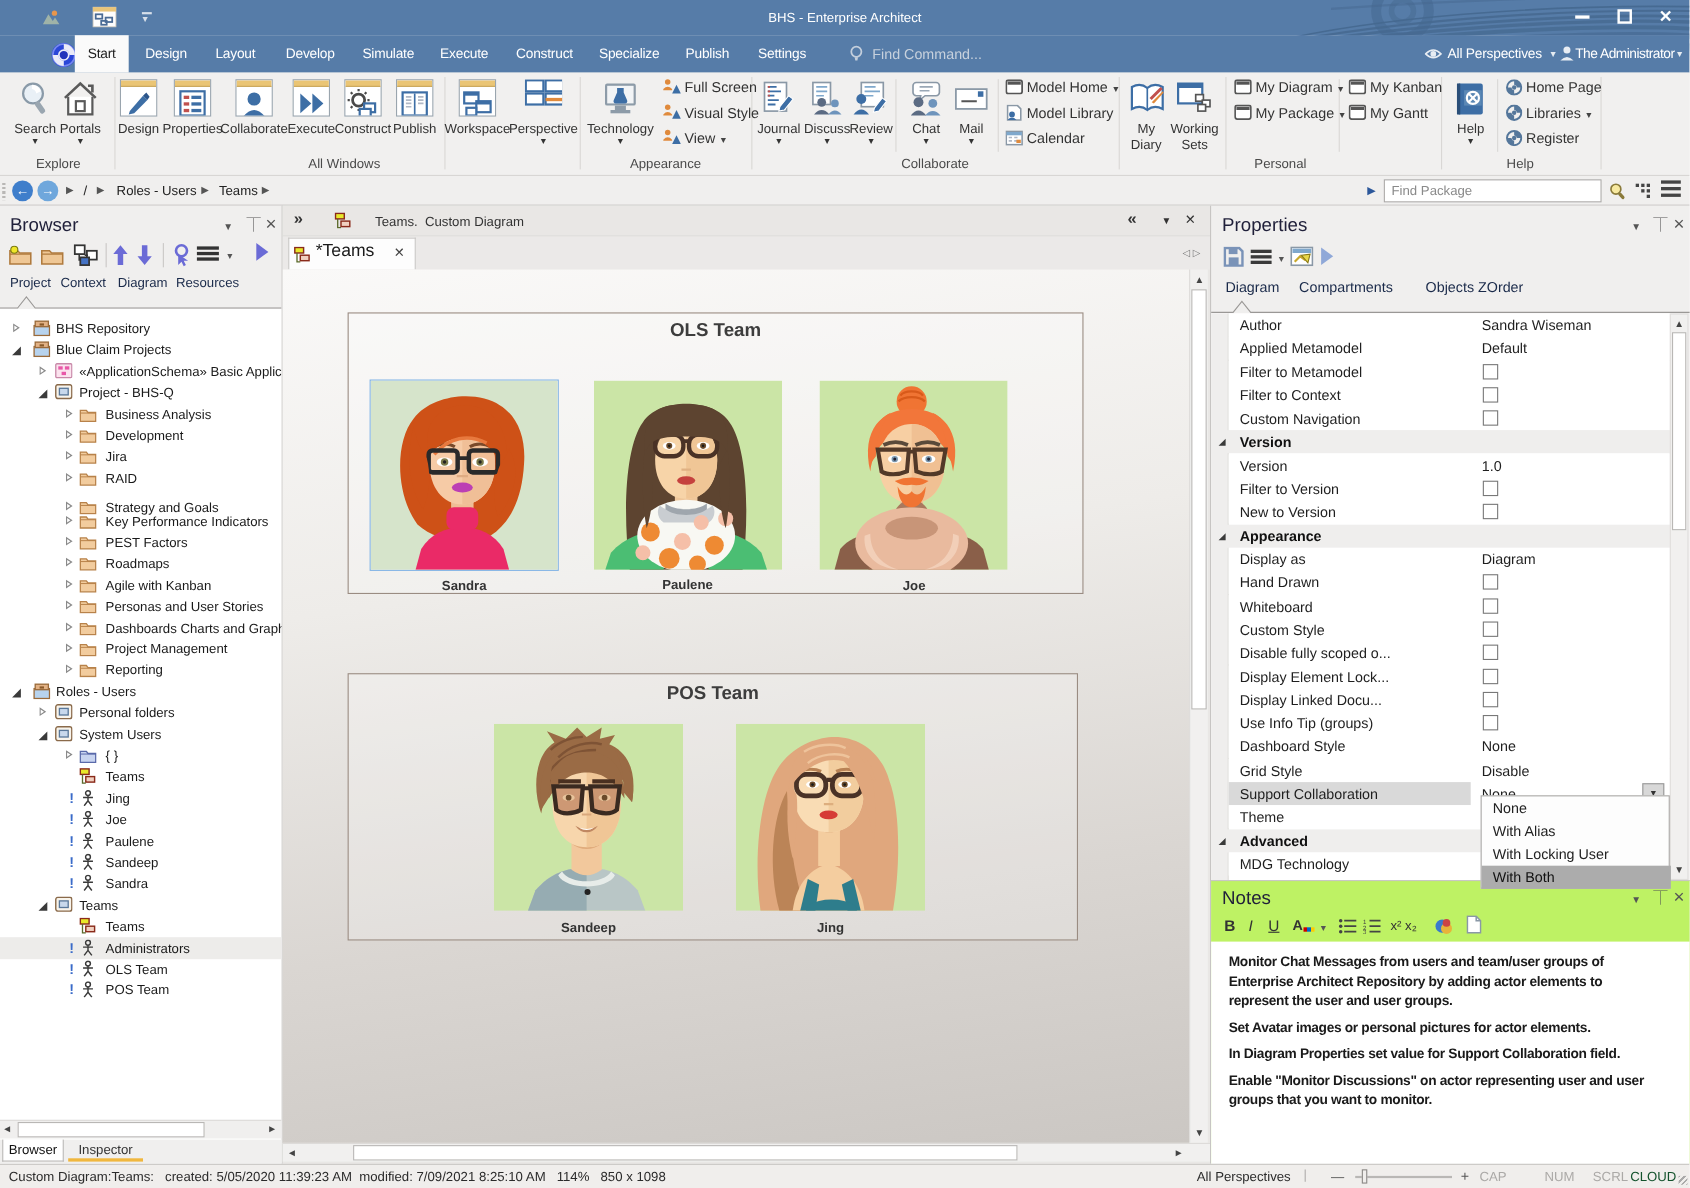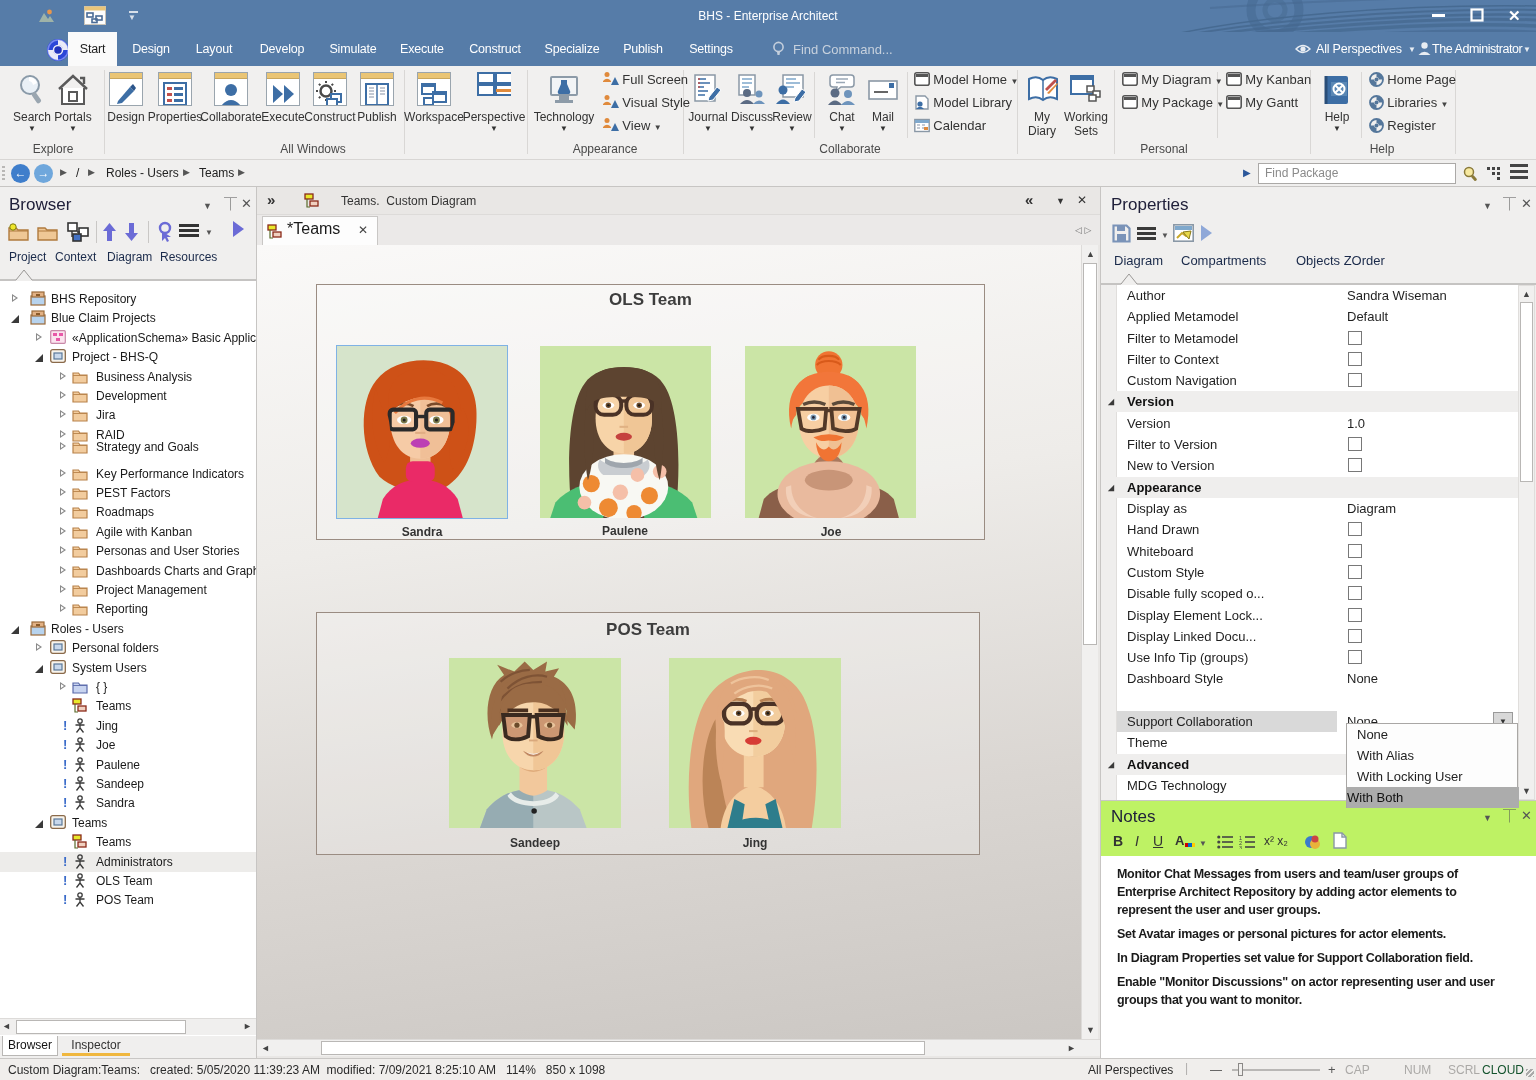--- a/index.html
+++ b/index.html
@@ -531,21 +531,21 @@
           </svg>
           <span class="abs" style="left:96px">Jira</span>
         </div>
       <div class="trow" style="top:144px;">
           <span class="tri-c" style="left:60px"></span>
           <svg class="abs" style="left:72px;top:2px" width="16" height="15" viewBox="0 0 16 15">
             <use href="#i-folder"></use>
           </svg>
           <span class="abs" style="left:96px">RAID</span>
         </div>
-      <div class="trow" style="top:156px;">
+      <div class="trow" style="top:170px;">
           <span class="tri-c" style="left:60px"></span>
           <svg class="abs" style="left:72px;top:2px" width="16" height="15" viewBox="0 0 16 15">
             <use href="#i-folder"></use>
           </svg>
           <span class="abs" style="left:96px">Strategy and Goals</span>
         </div>
       <div class="trow" style="top:183px;">
           <span class="tri-c" style="left:60px"></span>
           <svg class="abs" style="left:72px;top:2px" width="16" height="15" viewBox="0 0 16 15">
             <use href="#i-folder"></use>
@@ -1019,20 +1019,24 @@
         <span class="cbx"></span>
       </div>
       <div class="prow" style="top:460px">
         <span class="lbl">Use Info Tip (groups)</span>
         <span class="cbx"></span>
       </div>
       <div class="prow" style="top:481px">
         <span class="lbl">Dashboard Style</span>
         <span class="val">None</span>
       </div>
+      <div class="prow" style="top:503px">
+        <span class="lbl">Grid Style</span>
+        <span class="val">Disable</span>
+      </div>
       <div class="prow" style="top:524px">
         <span class="lbl" style="left:0;width:220px;background:#D9D9D9;padding-left:10px;height:21px">Support Collaboration</span>
         <span class="val">None</span>
         <span class="abs" style="left:376px;top:1px;width:20px;height:19px;background:#D8D8D8;border:1px solid #9A9A9A;text-align:center;line-height:17px;font-size:8px;color:#333">▼</span>
       </div>
       <div class="prow" style="top:545px">
         <span class="lbl">Theme</span>
       </div>
       <div class="pgroup" style="top:567px"><svg class="abs" style="left:6px;top:7px" width="8" height="8" viewBox="0 0 10 10">
           <path d="M9 1 L9 9 L1 9 Z" fill="#3A3A3A"></path>
@@ -1044,21 +1048,21 @@
     <div class="abs" style="left:417px;top:98px;width:17px;height:515px;background:#F1F0EF;border:1px solid #E0DEDC">
       <div class="abs" style="left:3px;top:3px;font-size:9px;color:#444">▲</div>
       <div class="abs" style="left:1px;top:16px;width:13px;height:180px;background:#fff;border:1px solid #B9B7B5"></div>
       <div class="abs" style="left:3px;top:500px;font-size:9px;color:#444">▼</div>
     </div>
 
     <div class="abs" style="left:245px;top:536px;width:172px;height:85px;background:#FDFDFD;border:1px solid #A9A7A5;z-index:5">
       <div class="abs" style="left:0;top:0;width:172px;height:21px;line-height:21px;font-size:13px;color:#222;padding-left:10px">None</div>
       <div class="abs" style="left:0;top:21px;width:172px;height:21px;line-height:21px;font-size:13px;color:#222;padding-left:10px">With Alias</div>
       <div class="abs" style="left:0;top:42px;width:172px;height:21px;line-height:21px;font-size:13px;color:#222;padding-left:10px">With Locking User</div>
-      <div class="abs" style="left:0;top:63px;width:172px;height:21px;line-height:21px;font-size:13px;color:#111;background:#ACACAC;">With Both</div>
+      <div class="abs" style="left:0;top:63px;width:172px;height:21px;line-height:21px;font-size:13px;color:#111;background:#ACACAC;padding-left:10px">With Both</div>
     </div>
 
     <div class="abs" style="left:0;top:613px;width:436px;height:258px;background:#bef264;border-top:1px solid #C9C7C5">
       <div class="abs" style="left:10px;top:6px;font-size:17px;color:#20203A">Notes</div>
       <div class="abs" style="left:382px;top:12px;color:#555;font-size:9px">▼</div>
       <div class="abs" style="left:402px;top:8px;color:#555;font-size:13px">⏉</div>
       <div class="abs" style="left:420px;top:7px;color:#555;font-size:13px">✕</div>
       <div class="abs" style="left:12px;top:32px;font-size:14px;font-weight:bold;color:#333">B</div>
       <div class="abs" style="left:34px;top:32px;font-size:14px;font-style:italic;color:#333">I</div>
       <div class="abs" style="left:52px;top:32px;font-size:14px;text-decoration:underline;color:#333">U</div>

